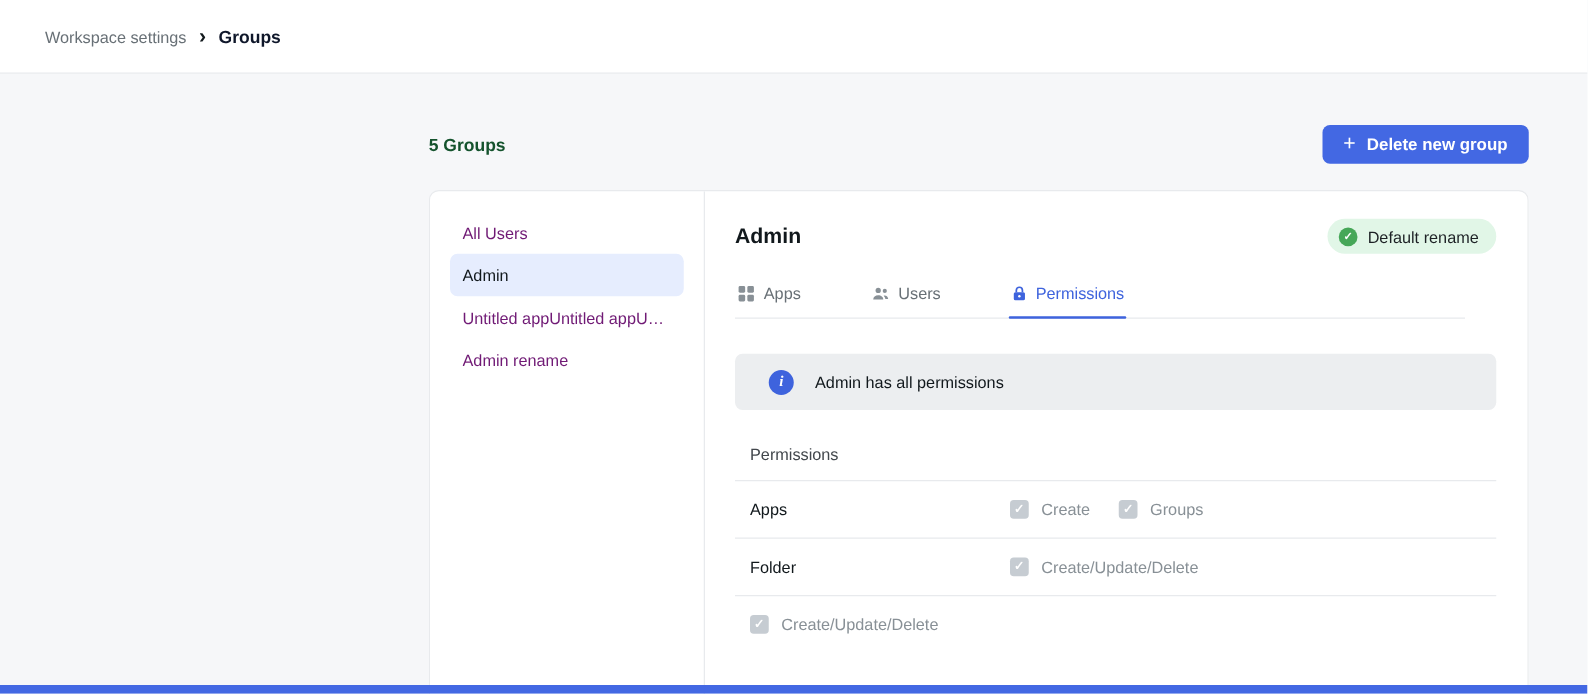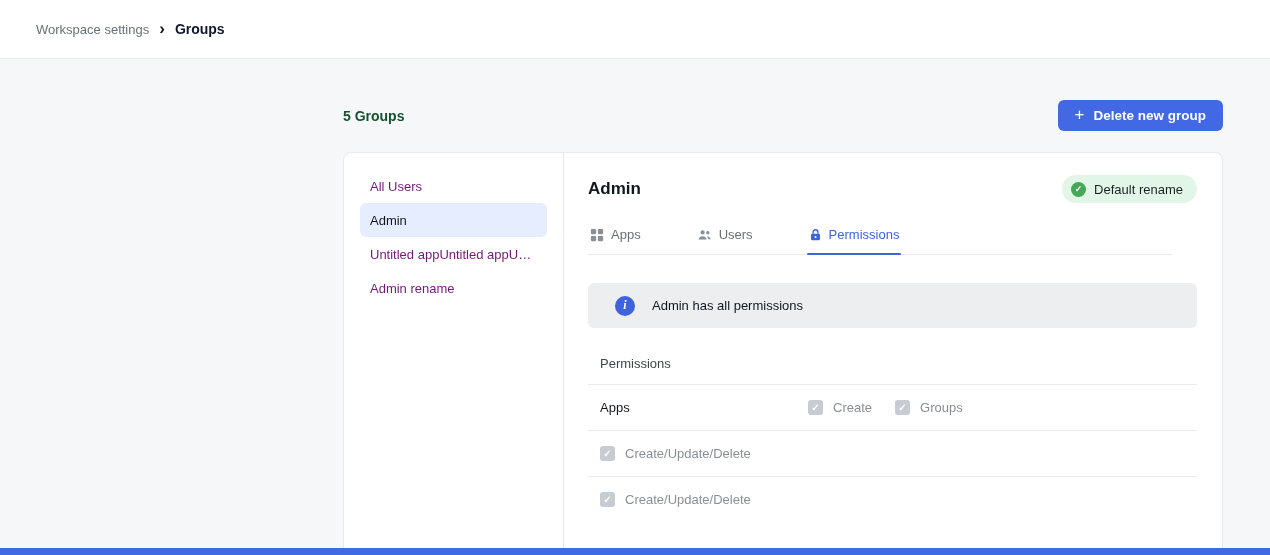--- a/index.html
+++ b/index.html
@@ -224,20 +224,21 @@
             <span class="perm-label">Create</span>
           </div>
           <div class="perm-line">
             <span class="checkbox"></span>
             <span class="perm-label">Groups</span>
           </div>
         </div>
       </div>
 
       <div class="t-row">
+        <span class="resource-name">Folder</span>
         <div class="perm-cell">
           <div class="perm-line">
             <span class="checkbox"></span>
             <span class="perm-label">Create/Update/Delete</span>
           </div>
         </div>
       </div>
 
       <div class="t-row">
         <div class="perm-cell">

